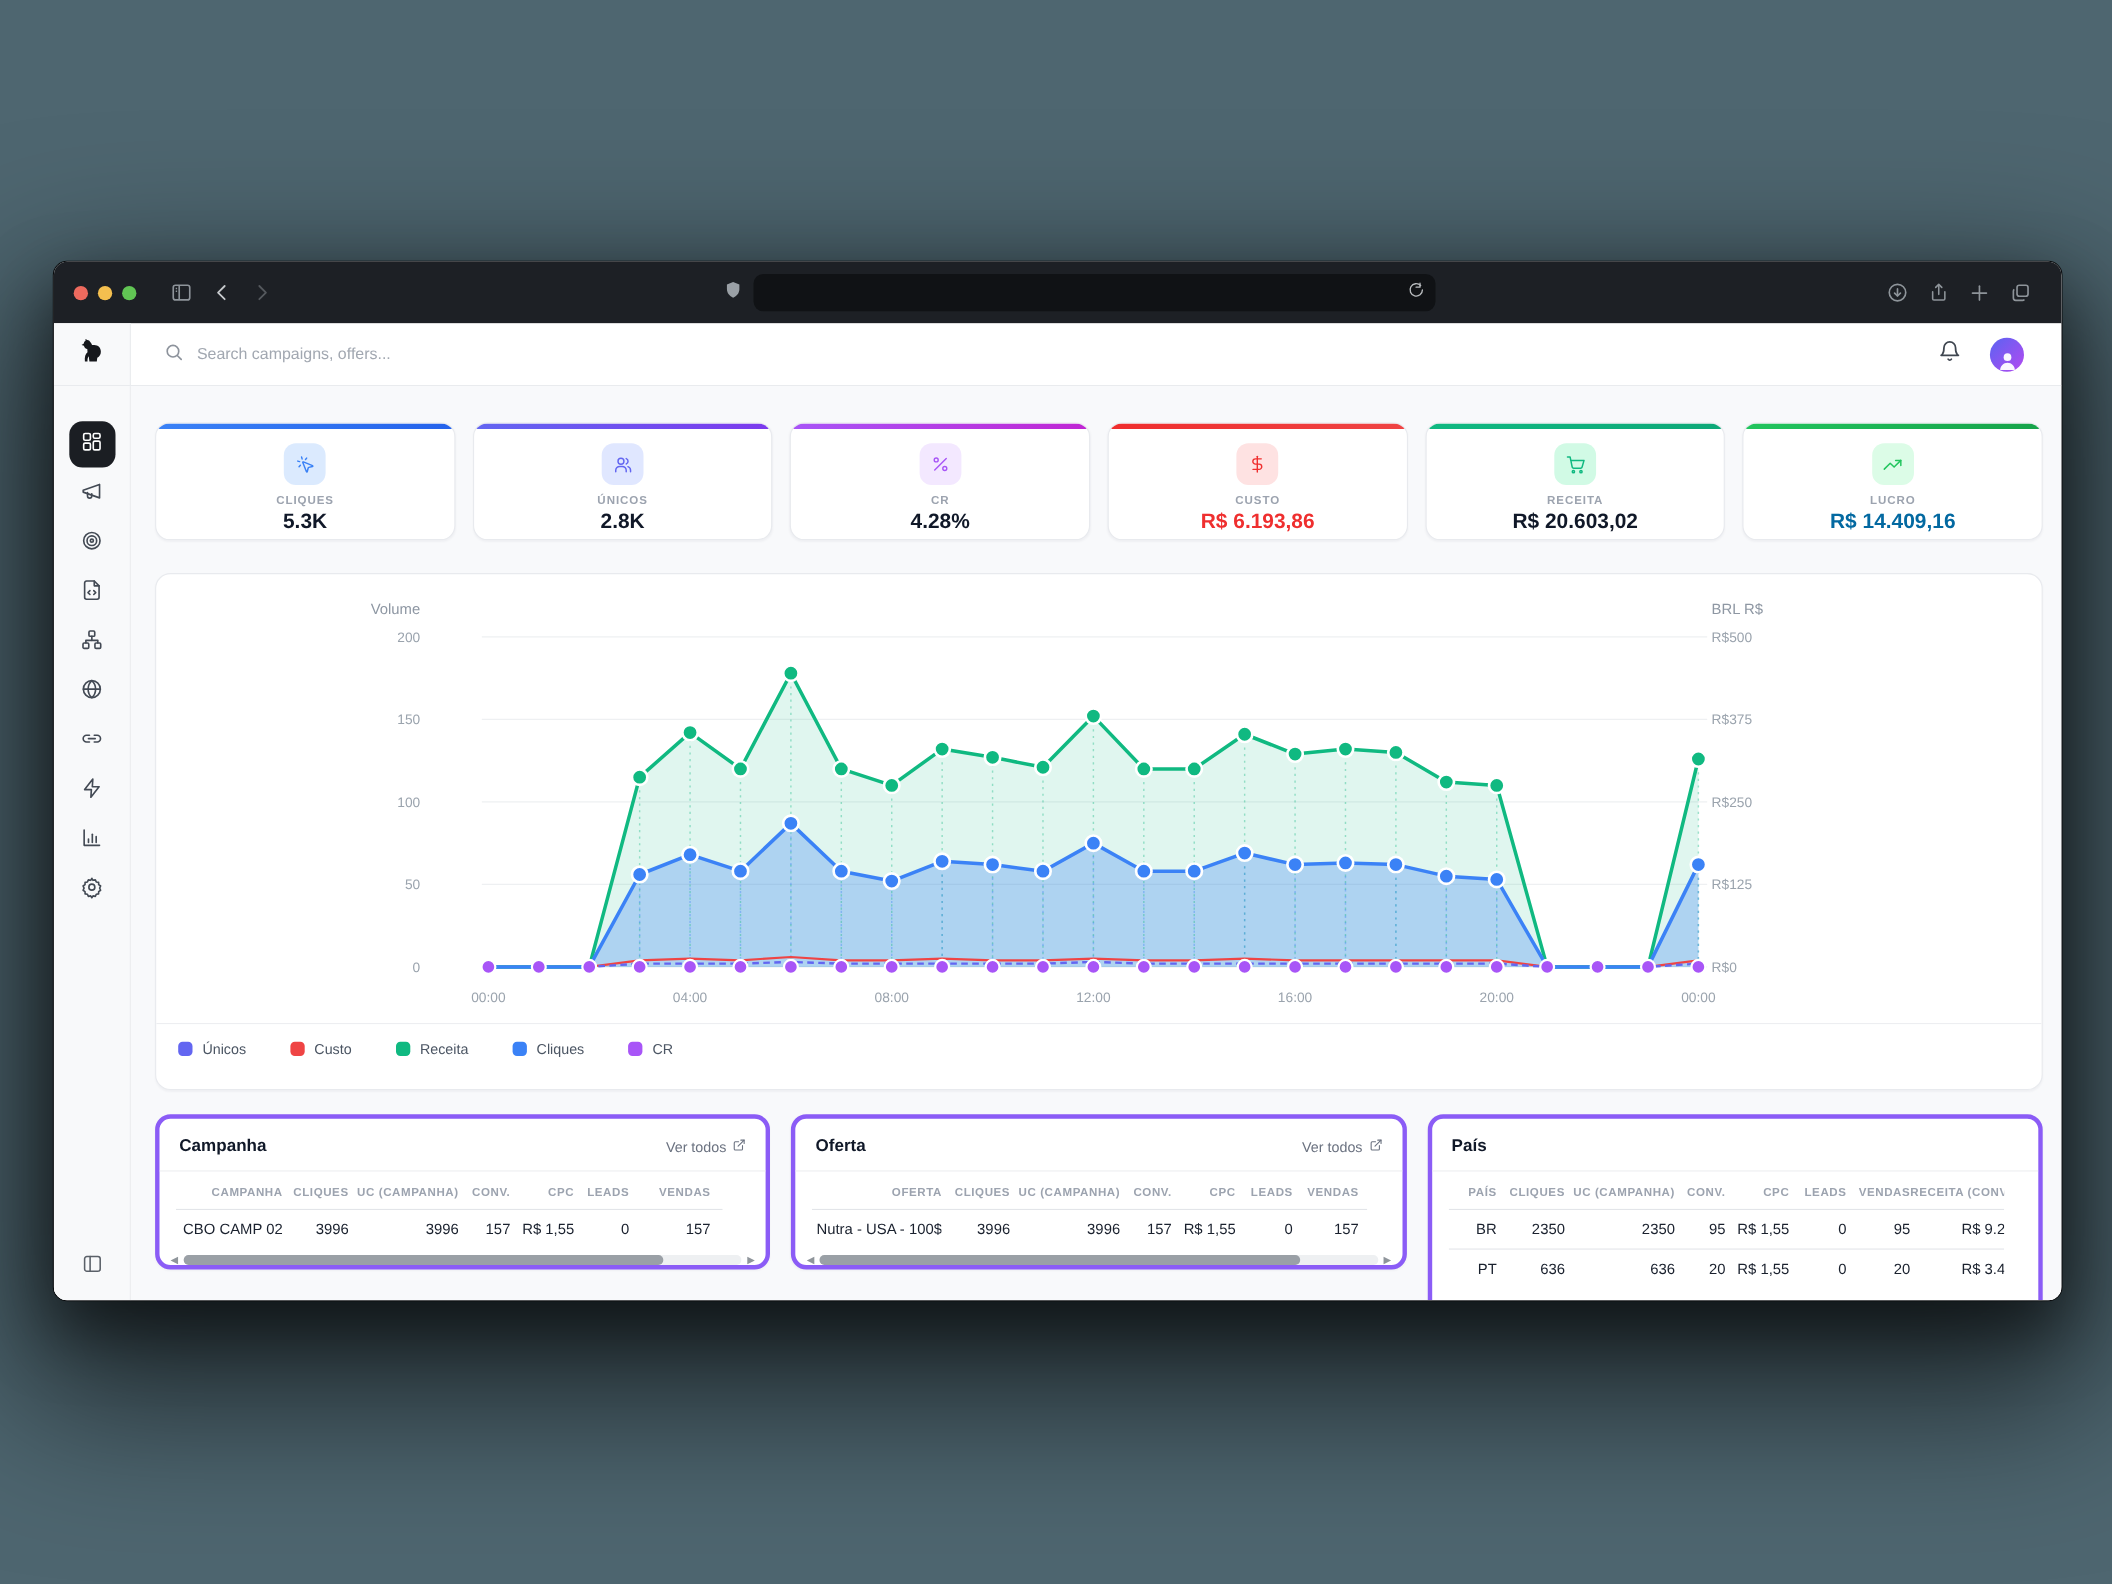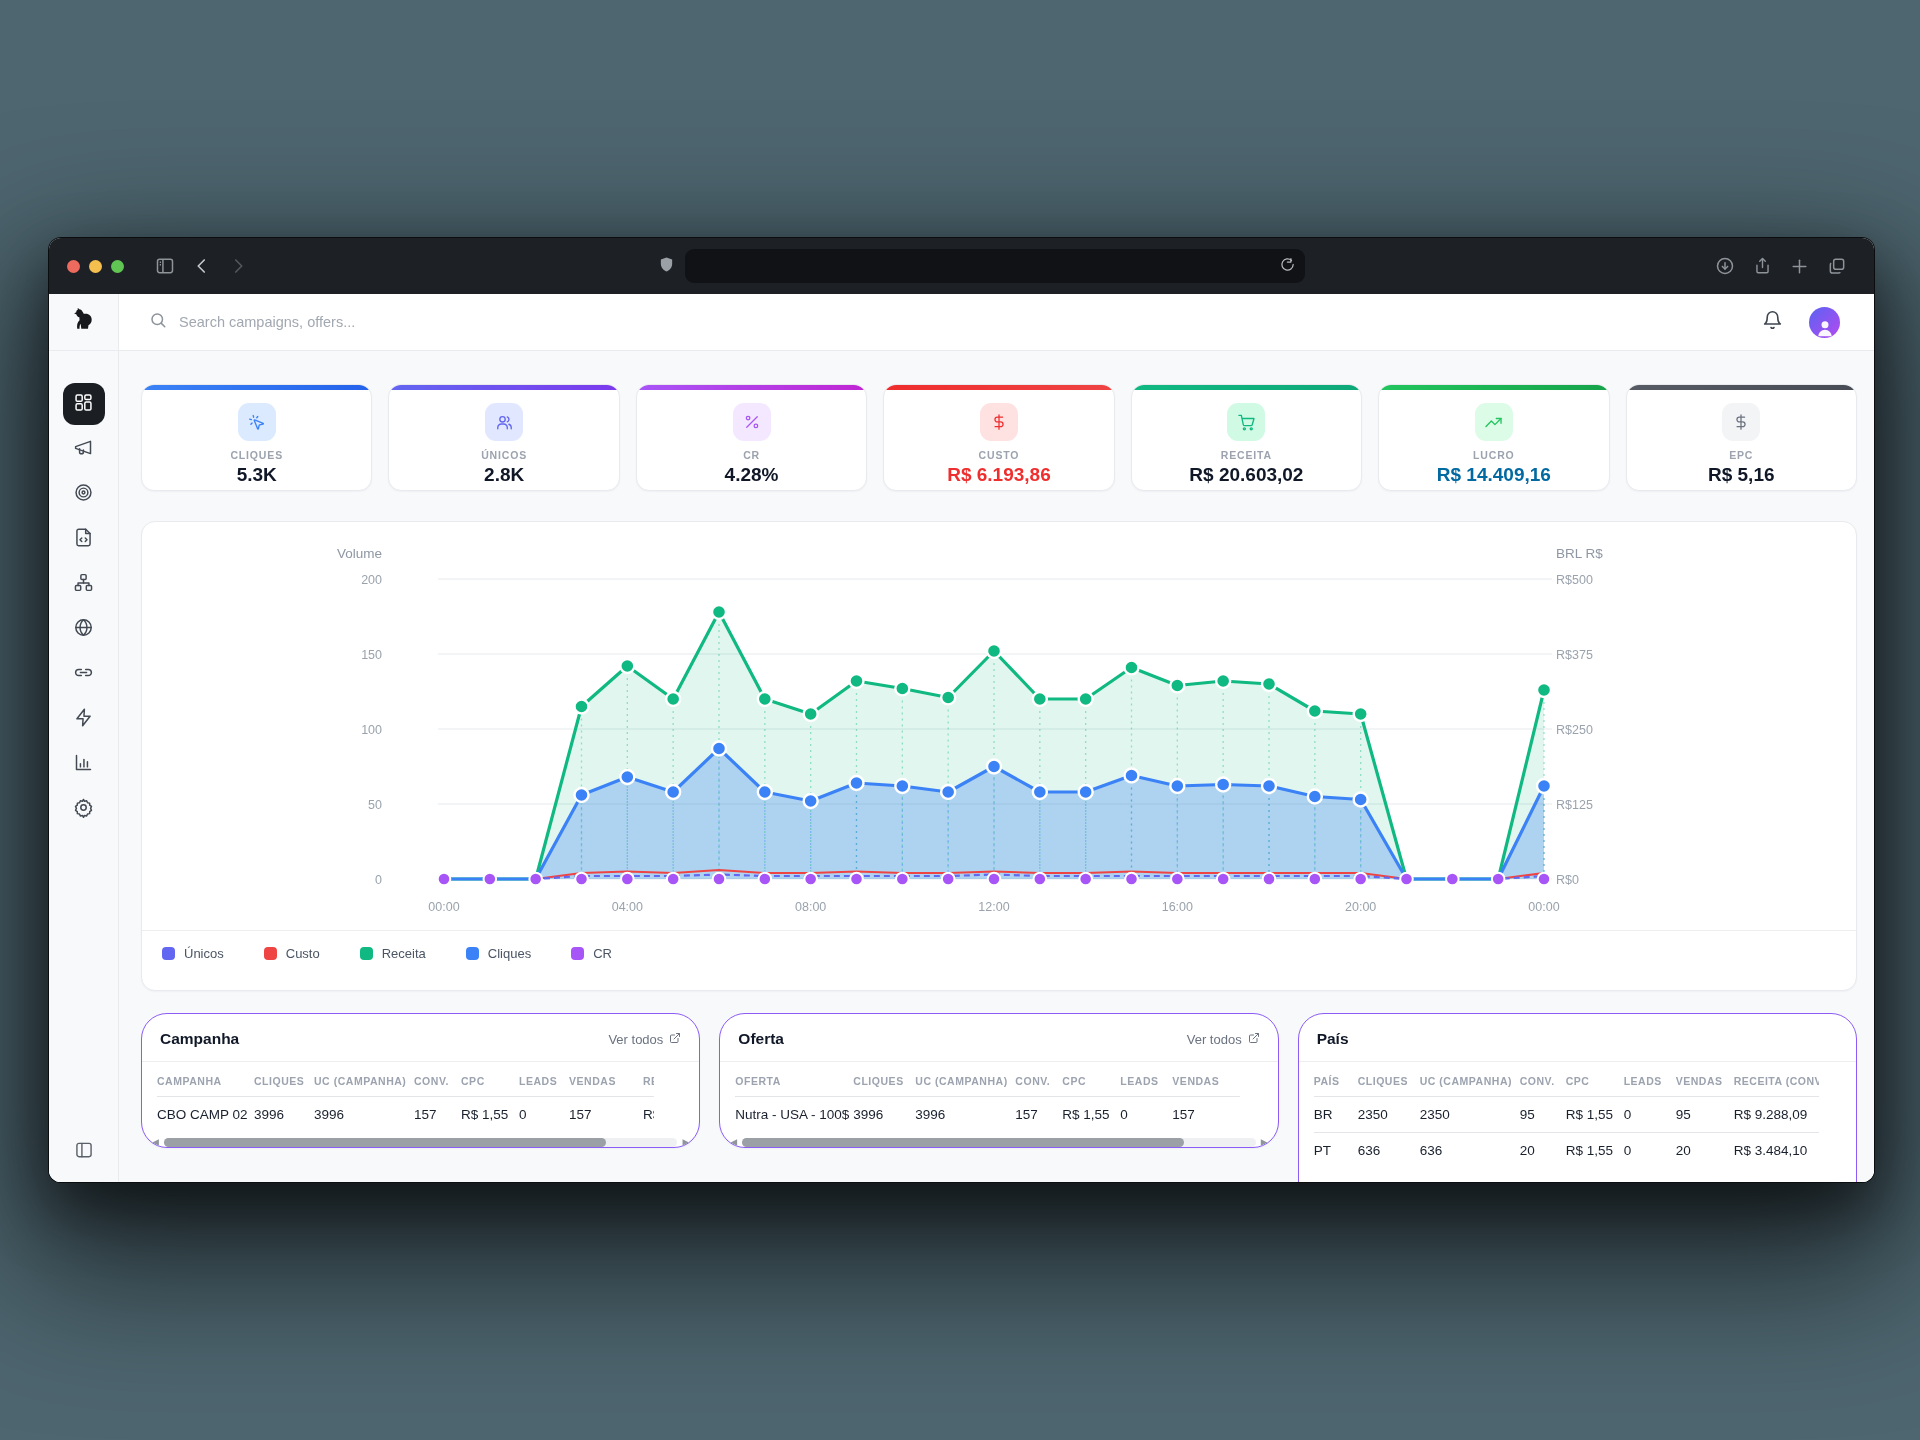--- a/index.html
+++ b/index.html
@@ -59,21 +59,21 @@
   
   .chart-card { margin-top:30px; height:470px; background:#fff; border:1px solid #e8eaee; border-radius:14px; box-shadow:0 1px 2px rgba(16,24,40,.04); display:flex; flex-direction:column; overflow:hidden; }
   .chart-svg { display:block; margin-top:14px; }
   .chart-divider { border-top:1px solid #edeef1; margin-top:2px; }
   .legend { display:flex; align-items:center; gap:40px; padding:15px 0 0 20px; }
   .legend-item { display:flex; align-items:center; gap:9px; font-size:13px; color:#4b5563; }
   .legend-swatch { width:13px; height:13px; border-radius:4px; }
 
   
   .tables-row { display:flex; gap:19px; margin-top:22px; align-items:flex-start; }
-  .tcard { flex:1; background:#fff; border:1px solid #8b5cf6; border-radius:26px; box-shadow:0 1px 2px rgba(16,24,40,.04); overflow:hidden; }
+  .tcard { flex:1; background:#fff; border:4px solid #8b5cf6; border-radius:14px; box-shadow:0 1px 2px rgba(16,24,40,.04); overflow:hidden;text-align:right; }
   .tcard-head { display:flex; align-items:center; justify-content:space-between; padding:16px 18px 13px; border-bottom:1px solid #edeef1; }
   .tcard-title { font-size:15.5px; font-weight:bold; color:#101828; }
   .tcard-link { font-size:13px; color:#6b7280; display:flex; align-items:center; gap:6px; cursor:pointer; }
   .tbl-clip { overflow:hidden; margin:0 0 0 15px; }
   .trow { display:flex; white-space:nowrap; }
   .trow.head .tcell { font-size:10.5px; letter-spacing:.05em; color:#9ca3af; font-weight:bold; padding:13px 0 9px; }
   .trow.body { border-top:1px solid #e3e5e9; }
   .trow.body .tcell { font-size:13.5px; color:#1a212e; padding:10px 0; }
   .tcell { flex:0 0 auto; overflow:hidden; }
   .hscroll { display:flex; align-items:center; gap:5px; padding:6px 10px 0 10px; }
@@ -337,31 +337,20 @@
             <div class="kpi">
               <div class="kpi-accent" style="background:linear-gradient(90deg,#22c55e,#16a34a)"></div>
               <div class="kpi-chip" style="background:#dcfce7;color:#22c55e">
                 <svg width="19" height="19" viewBox="0 0 24 24" fill="none" stroke="currentColor" stroke-width="1.7" stroke-linecap="round" stroke-linejoin="round">
                   <polyline points="21.5 7 13.8 14.7 9.3 10.2 2.5 17"></polyline>
                   <polyline points="15.5 7 21.5 7 21.5 13"></polyline>
                 </svg>
               </div>
               <div class="kpi-label">LUCRO</div>
               <div class="kpi-value" style="color:#0369a1">R$ 14.409,16</div>
-            </div>
-            <div class="kpi">
-              <div class="kpi-accent" style="background:linear-gradient(90deg,#565b64,#474c55)"></div>
-              <div class="kpi-chip" style="background:#f3f4f6;color:#6b7280">
-                <svg width="18" height="18" viewBox="0 0 24 24" fill="none" stroke="currentColor" stroke-width="1.7" stroke-linecap="round" stroke-linejoin="round">
-                  <line x1="12" y1="2.5" x2="12" y2="21.5"></line>
-                  <path d="M16.8 5.5H9.8a3.2 3.2 0 1 0 0 6.4h4.4a3.2 3.2 0 1 1 0 6.4H6.8"></path>
-                </svg>
-              </div>
-              <div class="kpi-label">EPC</div>
-              <div class="kpi-value" style="color:#101828">R$ 5,16</div>
             </div>
           </div>
 
         <div class="chart-card">
           <svg id="chart-svg" class="chart-svg" width="1716" height="392" viewBox="0 0 1716 392">
               <text x="240" y="22" text-anchor="end" font-size="13.5" fill="#8e97a3">Volume</text>
               <text x="1414" y="22" font-size="13.5" fill="#8e97a3">BRL R$</text>
               <line x1="296" y1="43" x2="1410" y2="43" stroke="#eef0f2" stroke-width="1.3"></line>
               <text x="240" y="47.5" text-anchor="end" font-size="12.5" fill="#9aa3ad">200</text>
               <text x="1414" y="47.5" font-size="12.5" fill="#9aa3ad">R$500</text>

